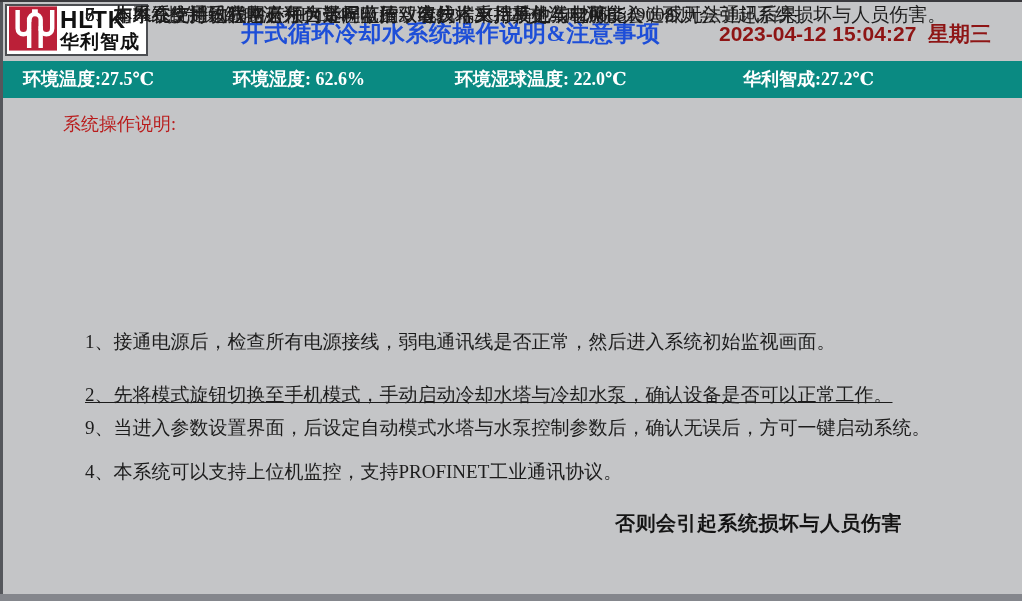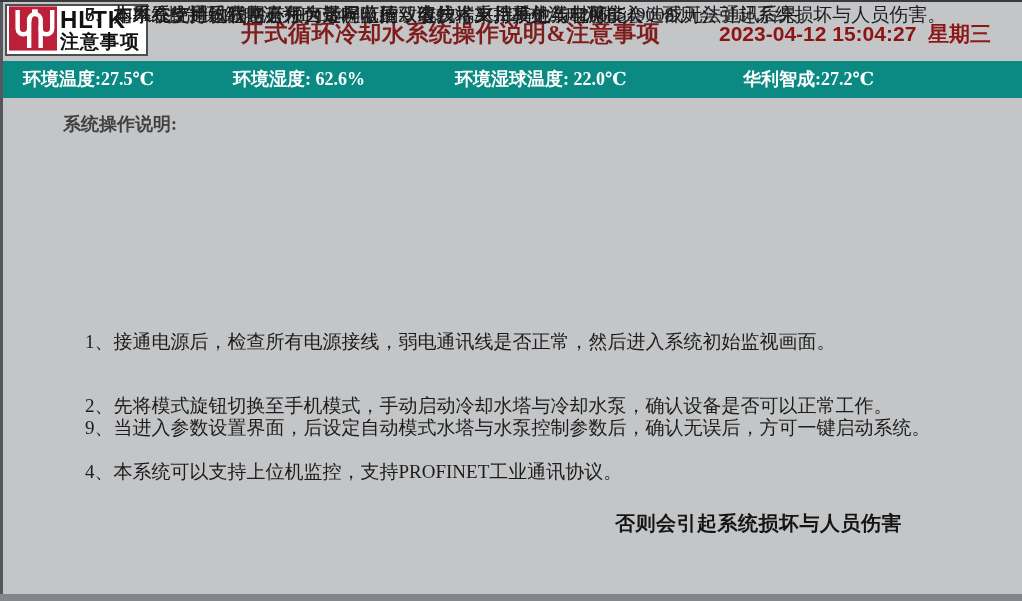--- a/index.html
+++ b/index.html
@@ -60,21 +60,21 @@
     font-size: 19px;
     line-height: 1.05;
     letter-spacing: 1px;
     color: #111;
   }
   .page-title {
     position: absolute;
     left: 238px; top: 16px;
     font-size: 23px;
     font-weight: 700;
-    color: #7f1d1d;
+    color: #1d4ed8;
     letter-spacing: 0.5px;
     white-space: pre;
   }
   .datetime {
     position: absolute;
     left: 716px; top: 18px;
     font-family: "Liberation Sans", "DejaVu Sans", sans-serif;
     font-size: 21px;
     font-weight: 700;
     color: var(--datetime-red, #8e1515);
@@ -100,36 +100,36 @@
   .status-item:nth-of-type(1) { left: 20px; }
   .status-item:nth-of-type(2) { left: 230px; }
   .status-item:nth-of-type(3) { left: 452px; }
   .status-item:nth-of-type(4) { left: 740px; }
 
   
   .section-heading {
     position: absolute;
     left: 63px; top: 110px;
     font-size: 18px;
-    font-weight: 700;
-    color: #404040;
+    font-weight: 400;
+    color: #b91c1c;
   }
   .instruction-item {
     position: absolute;
     left: 85px;
     font-size: 19px;
     color: #1c1c1c;
     white-space: pre;
   }
   .instruction-item:nth-of-type(1) { top: 154px; }
   .instruction-item:nth-of-type(2) { top: 197px; }
   .instruction-item:nth-of-type(3) { top: 240px; }
   .instruction-item:nth-of-type(4) { top: 284px; }
   .instruction-item:nth-of-type(5) { top: 327px; }
-  .instruction-item:nth-of-type(6) { top: 391px; }
+  .instruction-item:nth-of-type(6) { top: 380px; text-decoration: underline; }
   .instruction-item:nth-of-type(7) { top: 413px; }
   .instruction-item:nth-of-type(8) { top: 457px; }
 
   .footer-note {
     position: absolute;
     left: 615px; top: 508px;
     font-size: 20px;
     font-weight: 700;
     color: #141414;
     letter-spacing: 0.5px;
@@ -153,21 +153,21 @@
             <path d="M21 14 a6 6 0 0 1 12 0 V23"></path>
             <path d="M33 23 a6 6 0 0 0 12 0 V6"></path>
             <path d="M21 26 V41"></path>
             <path d="M33 26 V41"></path>
           </g>
           <rect x="24" y="3" width="6" height="6" fill="#ffffff"></rect>
         </svg>
       </span>
       <span class="logo-text">
         <span class="logo-abbr">HLTK</span>
-        <span class="logo-name">注意事项</span>
+        <span class="logo-name">华利智成</span>
       </span>
     </div>
 
     <div class="page-title">开式循环冷却水系统操作说明&amp;注意事项</div>
 
     <div class="datetime">2023-04-12 15:04:27  星期三</div>
   </div>
 
   <div class="status-bar">
     <span class="status-item">环境温度:27.5℃</span>

